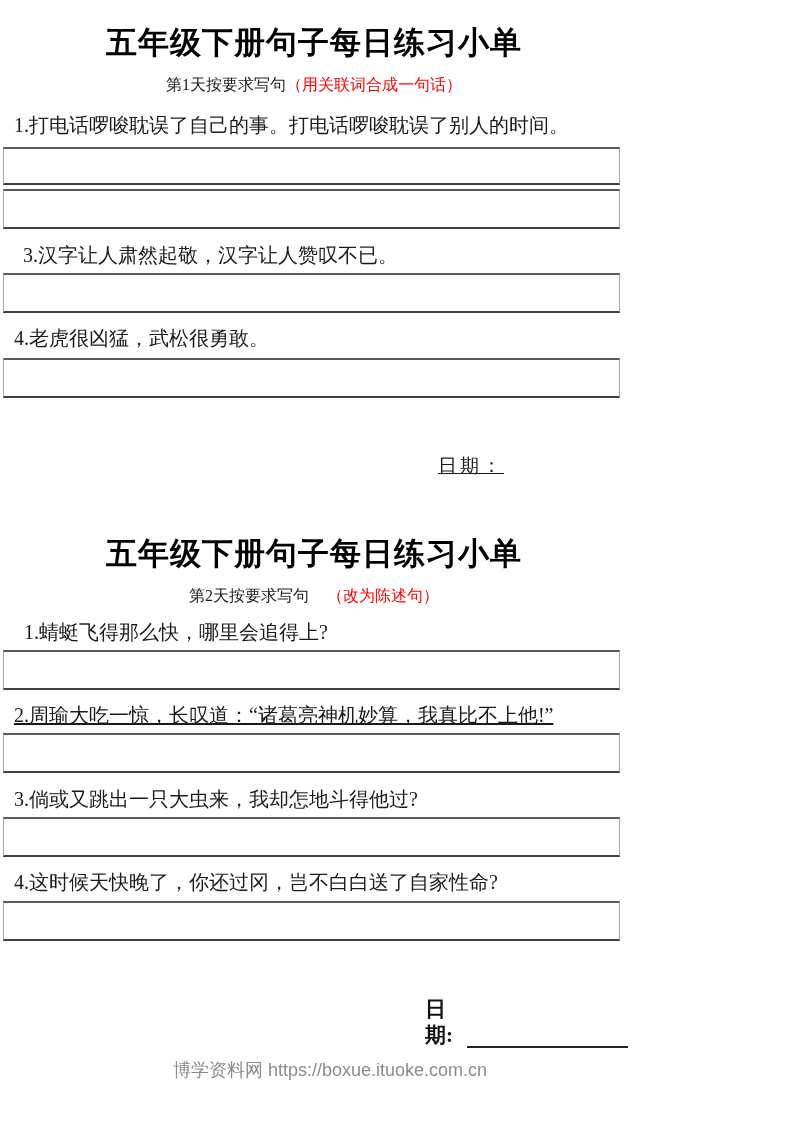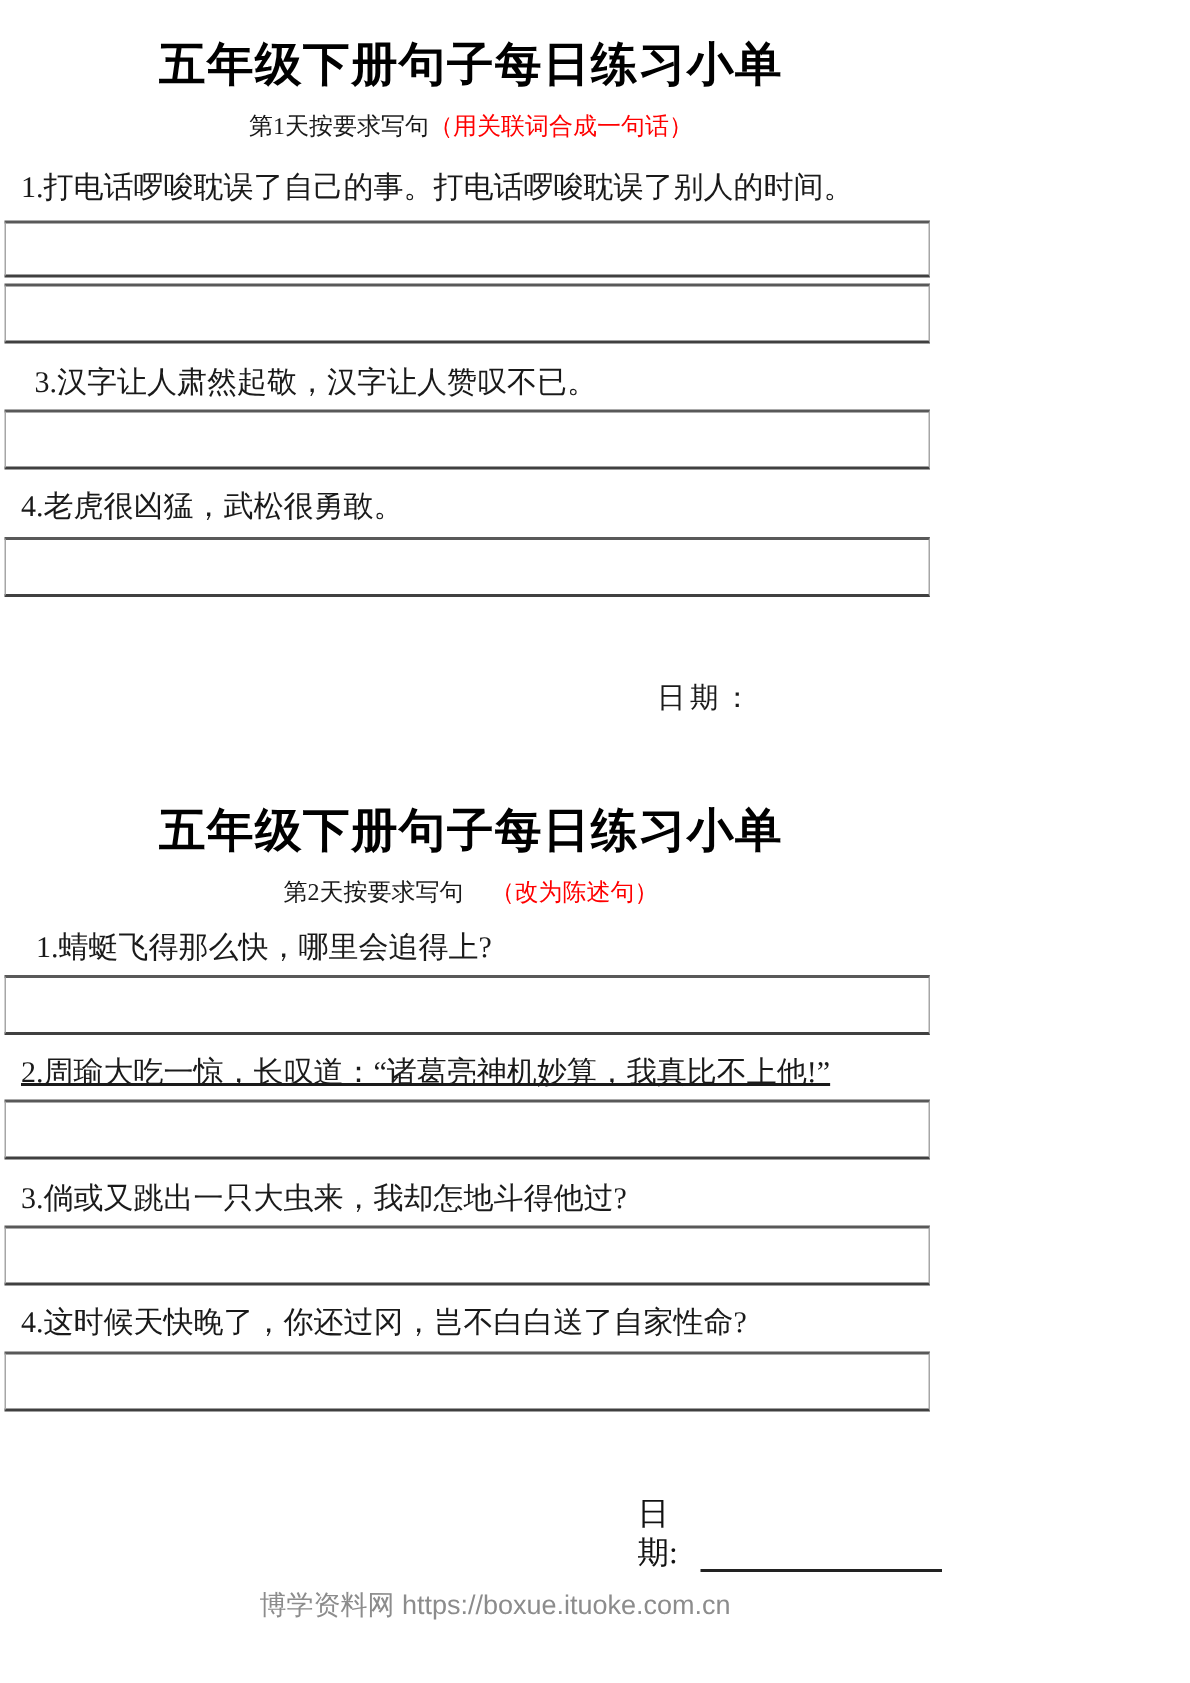--- a/index.html
+++ b/index.html
@@ -66,36 +66,37 @@
   .s1-b3 { margin-top: 5px; }
   .s1-q4 { margin-top: 13px; }
   .s1-b4 { margin-top: 7px; }
   .date-row-1 {
     margin-top: 55px;
     margin-left: 438px;
     font-size: 19px;
     line-height: 25px;
     letter-spacing: 3px;
     color: #1a1a1a;
+    text-decoration: underline;
   }
   
   .s2-q1 { margin-top: 11px; padding-left: 24px; }
   .s2-b1 { margin-top: 5px; }
   .s2-q2 { margin-top: 13px; text-decoration: underline; }
   .s2-b2 { margin-top: 5px; }
   .s2-q3 { margin-top: 14px; }
   .s2-b3 { margin-top: 5px; }
   .s2-q4 { margin-top: 13px; }
   .s2-b4 { margin-top: 6px; }
   .date-row-2 {
     margin-top: 55px;
     margin-left: 425px;
     font-size: 21px;
     line-height: 26px;
-    font-weight: normal;
+    font-weight: bold;
     color: #111111;
     display: flex;
     align-items: flex-end;
   }
   .date-underline {
     display: inline-block;
     width: 278px;
     height: 22px;
     margin-left: 14px;
     border-bottom: 2px solid #222222;

